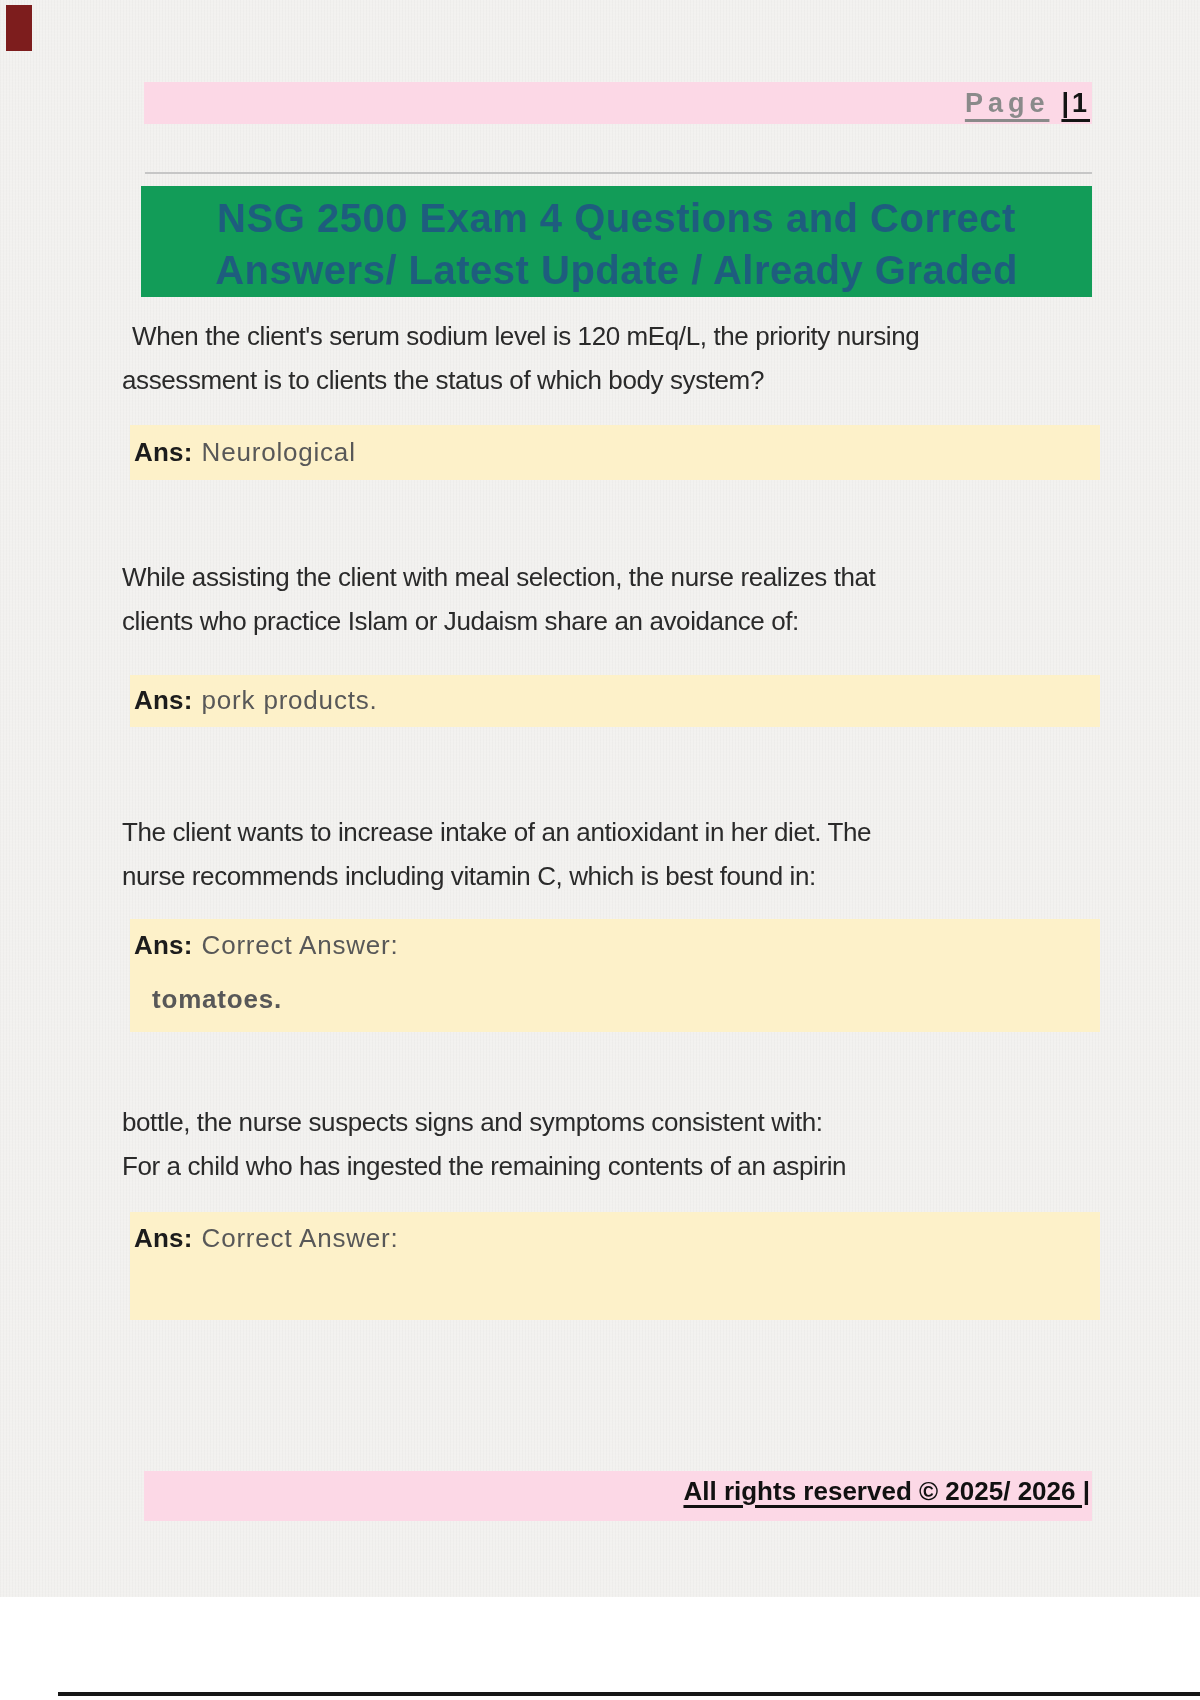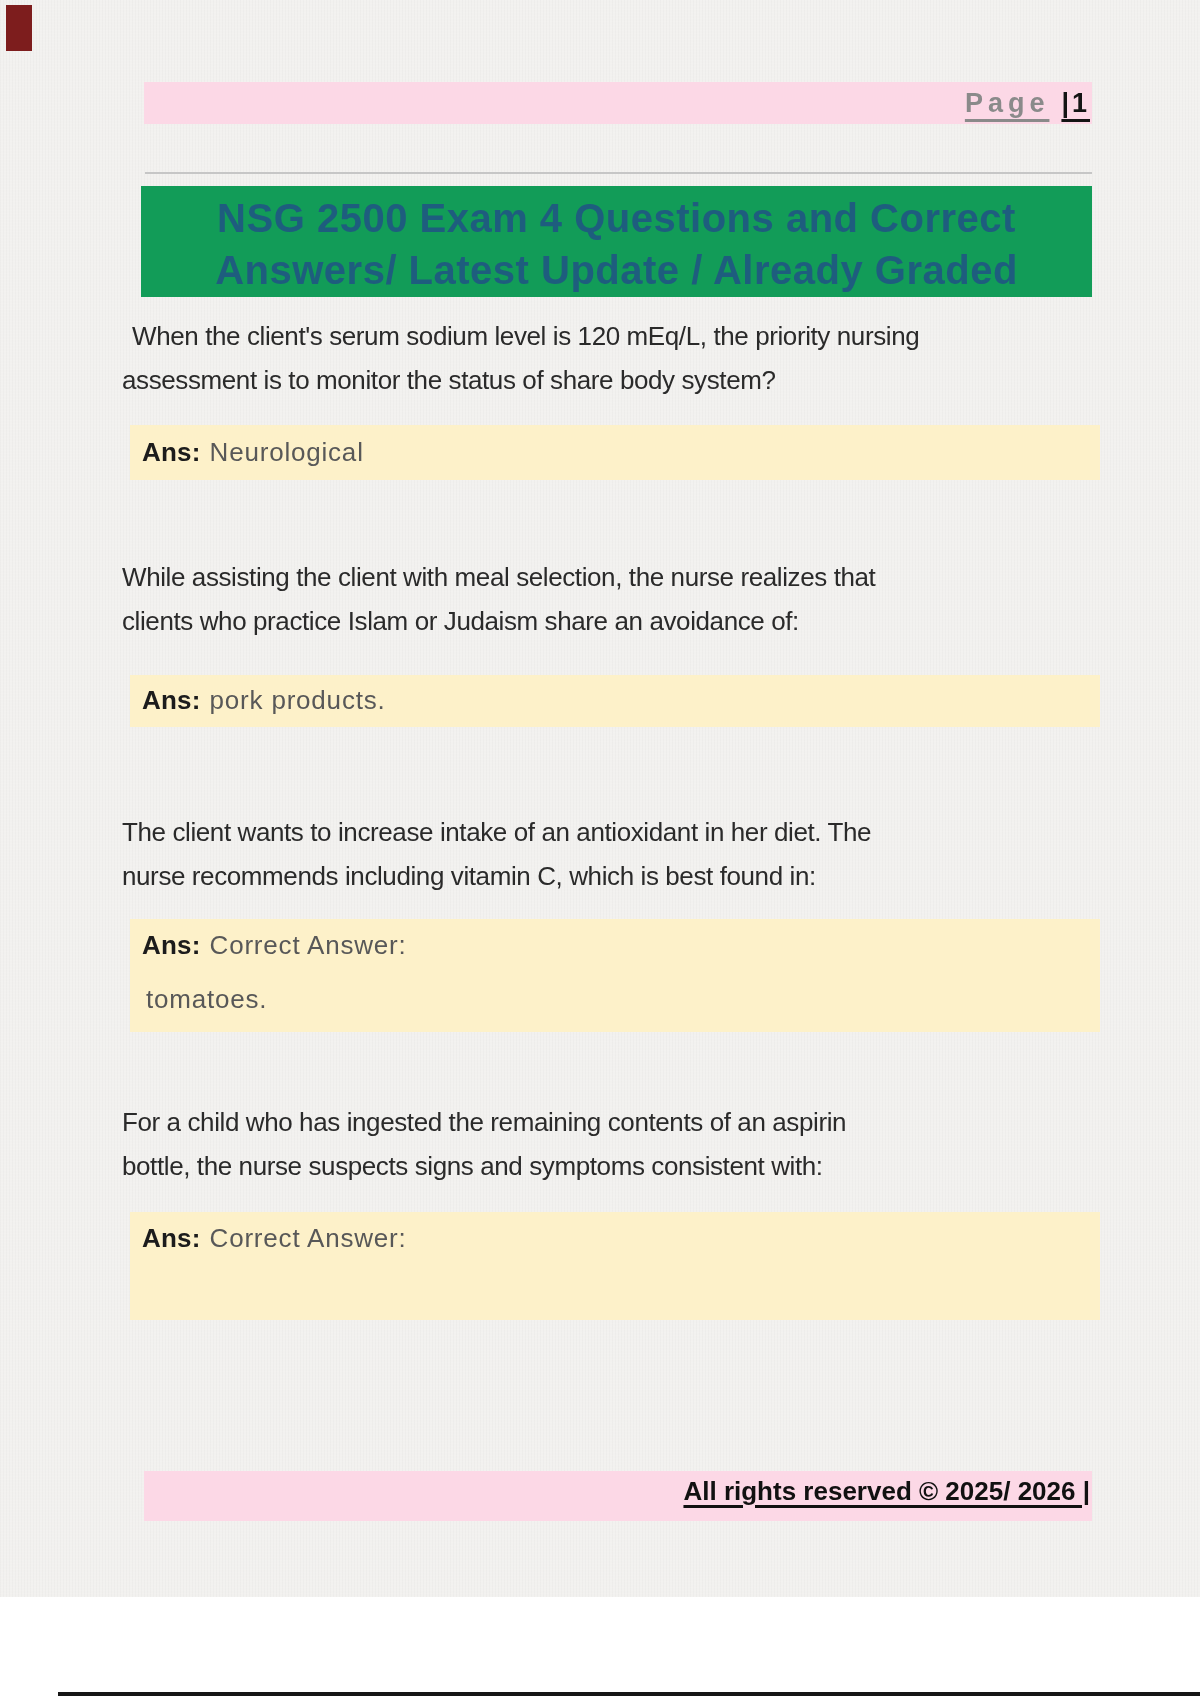--- a/index.html
+++ b/index.html
@@ -43,21 +43,21 @@
     position:absolute;left:122px;width:960px;
     color:#2a2a2a;font-size:26px;line-height:44px;letter-spacing:-0.4px;white-space:nowrap;
   }
   .q-first-indent .q-line:first-child{padding-left:10px;}
 
   .answer-box{
     position:absolute;left:130px;width:970px;background:#fdf1c9;box-sizing:border-box;
     font-size:26px;line-height:30px;white-space:nowrap;
   }
   .ans-line{padding-left:6px;}
-  .ans-line.first{padding-left:12px;}
+  .ans-line.first{padding-left:4px;}
   .ans-line + .ans-line{margin-top:24px;}
   .ans-label{font-weight:bold;color:#1c1c1c;letter-spacing:0.2px;}
   .ans-text{color:#585858;letter-spacing:0.8px;margin-left:9px;}
 
   #abox-0{top:425px;height:55px;padding-top:12px;}
   #abox-1{top:675px;height:52px;padding-top:10px;}
   #abox-2{top:919px;height:113px;padding-top:11px;}
   #abox-3{top:1212px;height:108px;padding-top:11px;}
 
   #q-0{top:314px;}
@@ -90,21 +90,21 @@
 
     <div class="hairline"></div>
 
     <div class="title-banner">
       <div>NSG 2500 Exam 4 Questions and Correct</div>
       <div>Answers/ Latest Update / Already Graded</div>
     </div>
 
     <div class="question q-first-indent" id="q-0">
       <div class="q-line">When the client's serum sodium level is 120 mEq/L, the priority nursing</div>
-      <div class="q-line">assessment is to monitor the status of share body system?</div>
+      <div class="q-line">assessment is to clients the status of which body system?</div>
     </div>
     <div class="answer-box" id="abox-0">
       <div class="ans-line first">
         <span class="ans-label">Ans:</span><span class="ans-text">Neurological</span>
       </div>
     </div>
 
     <div class="question" id="q-1">
       <div class="q-line">While assisting the client with meal selection, the nurse realizes that</div>
       <div class="q-line">clients who practice Islam or Judaism share an avoidance of:</div>
@@ -117,27 +117,27 @@
 
     <div class="question" id="q-2">
       <div class="q-line">The client wants to increase intake of an antioxidant in her diet. The</div>
       <div class="q-line">nurse recommends including vitamin C, which is best found in:</div>
     </div>
     <div class="answer-box" id="abox-2">
       <div class="ans-line first">
         <span class="ans-label">Ans:</span><span class="ans-text">Correct Answer:</span>
       </div>
       <div class="ans-line">
-        <span class="ans-text" style="margin-left:10px;">tomatoes.</span>
+        <span class="ans-text" style="margin-left:16px;font-weight:bold;">tomatoes.</span>
       </div>
     </div>
 
     <div class="question" id="q-3">
+      <div class="q-line">bottle, the nurse suspects signs and symptoms consistent with:</div>
       <div class="q-line">For a child who has ingested the remaining contents of an aspirin</div>
-      <div class="q-line">bottle, the nurse suspects signs and symptoms consistent with:</div>
     </div>
     <div class="answer-box" id="abox-3">
       <div class="ans-line first">
         <span class="ans-label">Ans:</span><span class="ans-text">Correct Answer:</span>
       </div>
     </div>
 
     <div class="footer-bar">
       <span class="rights-text">All rights reserved © 2025/ 2026 |</span>
     </div>

